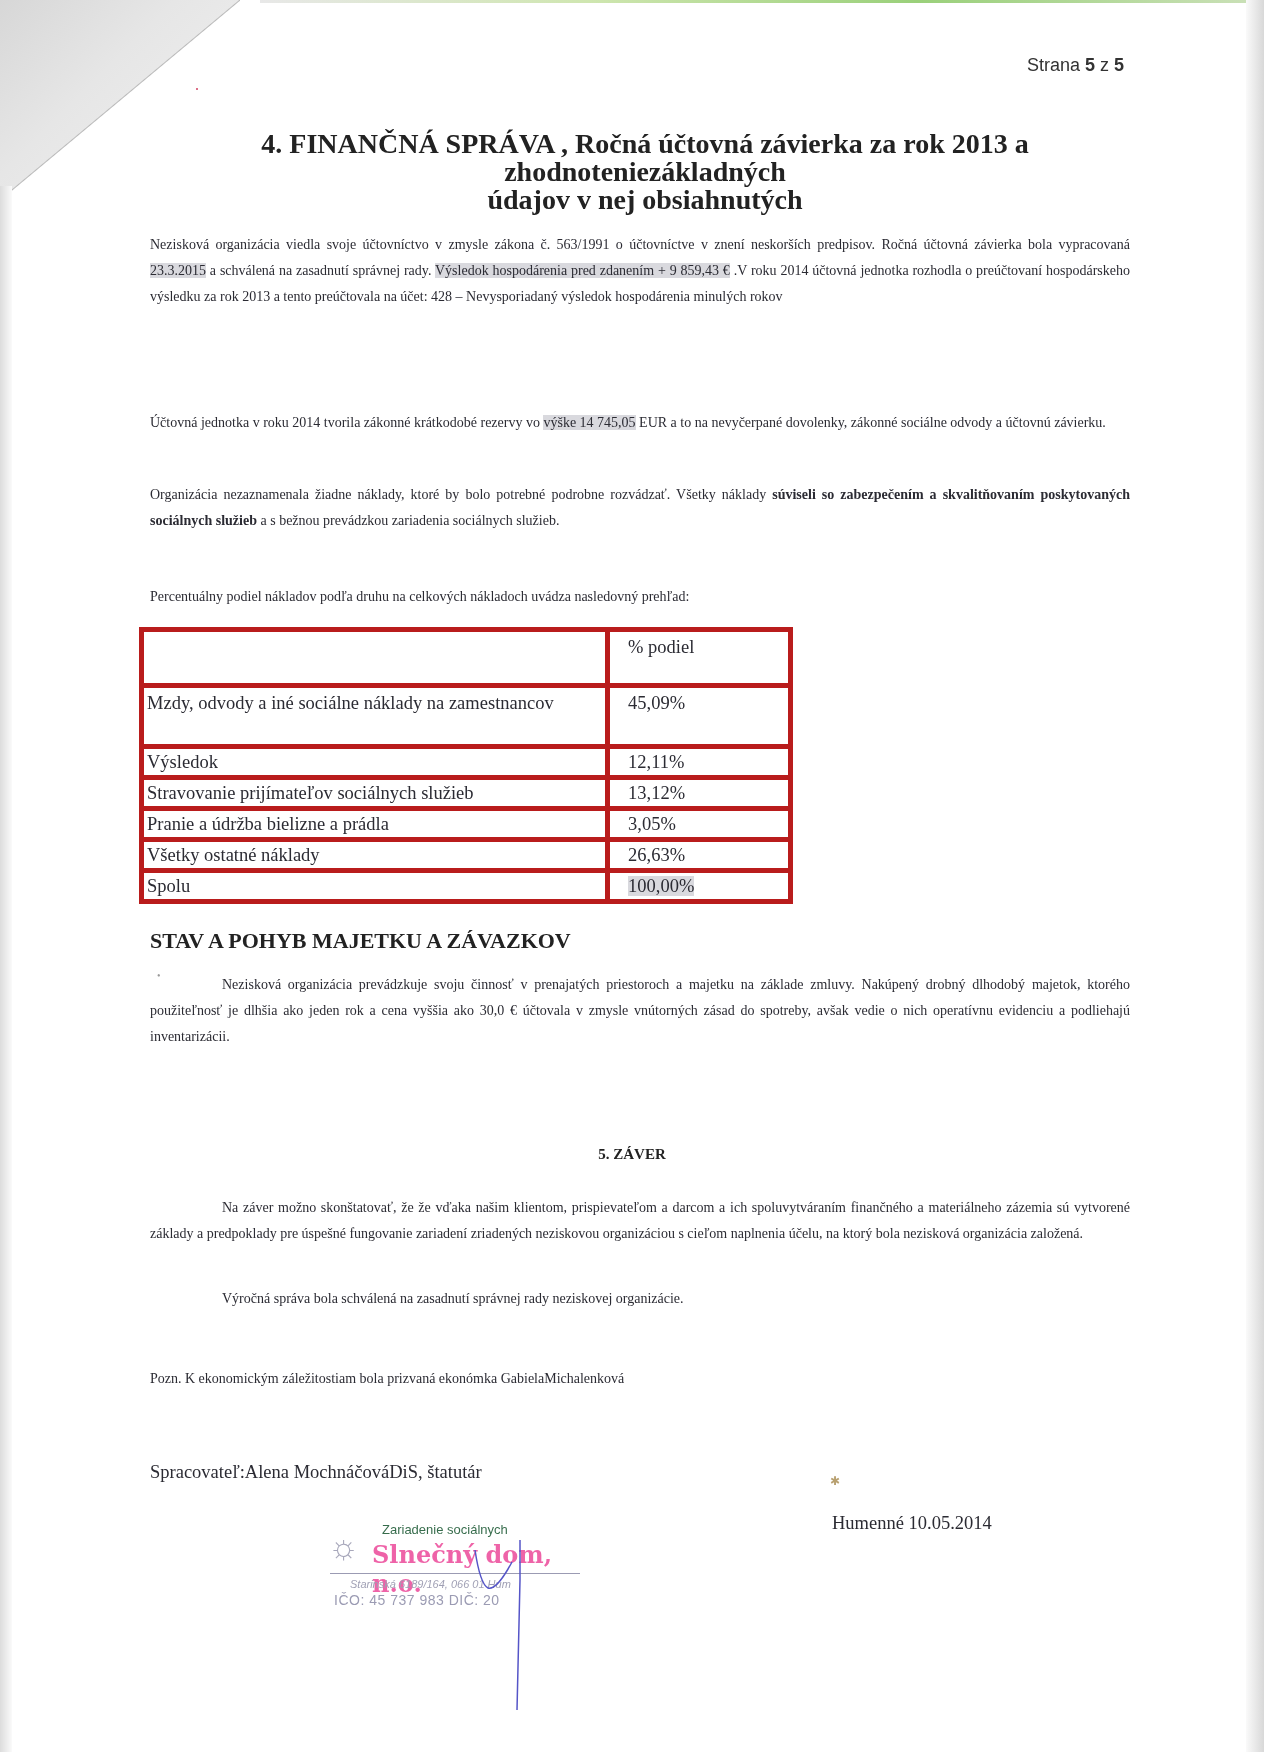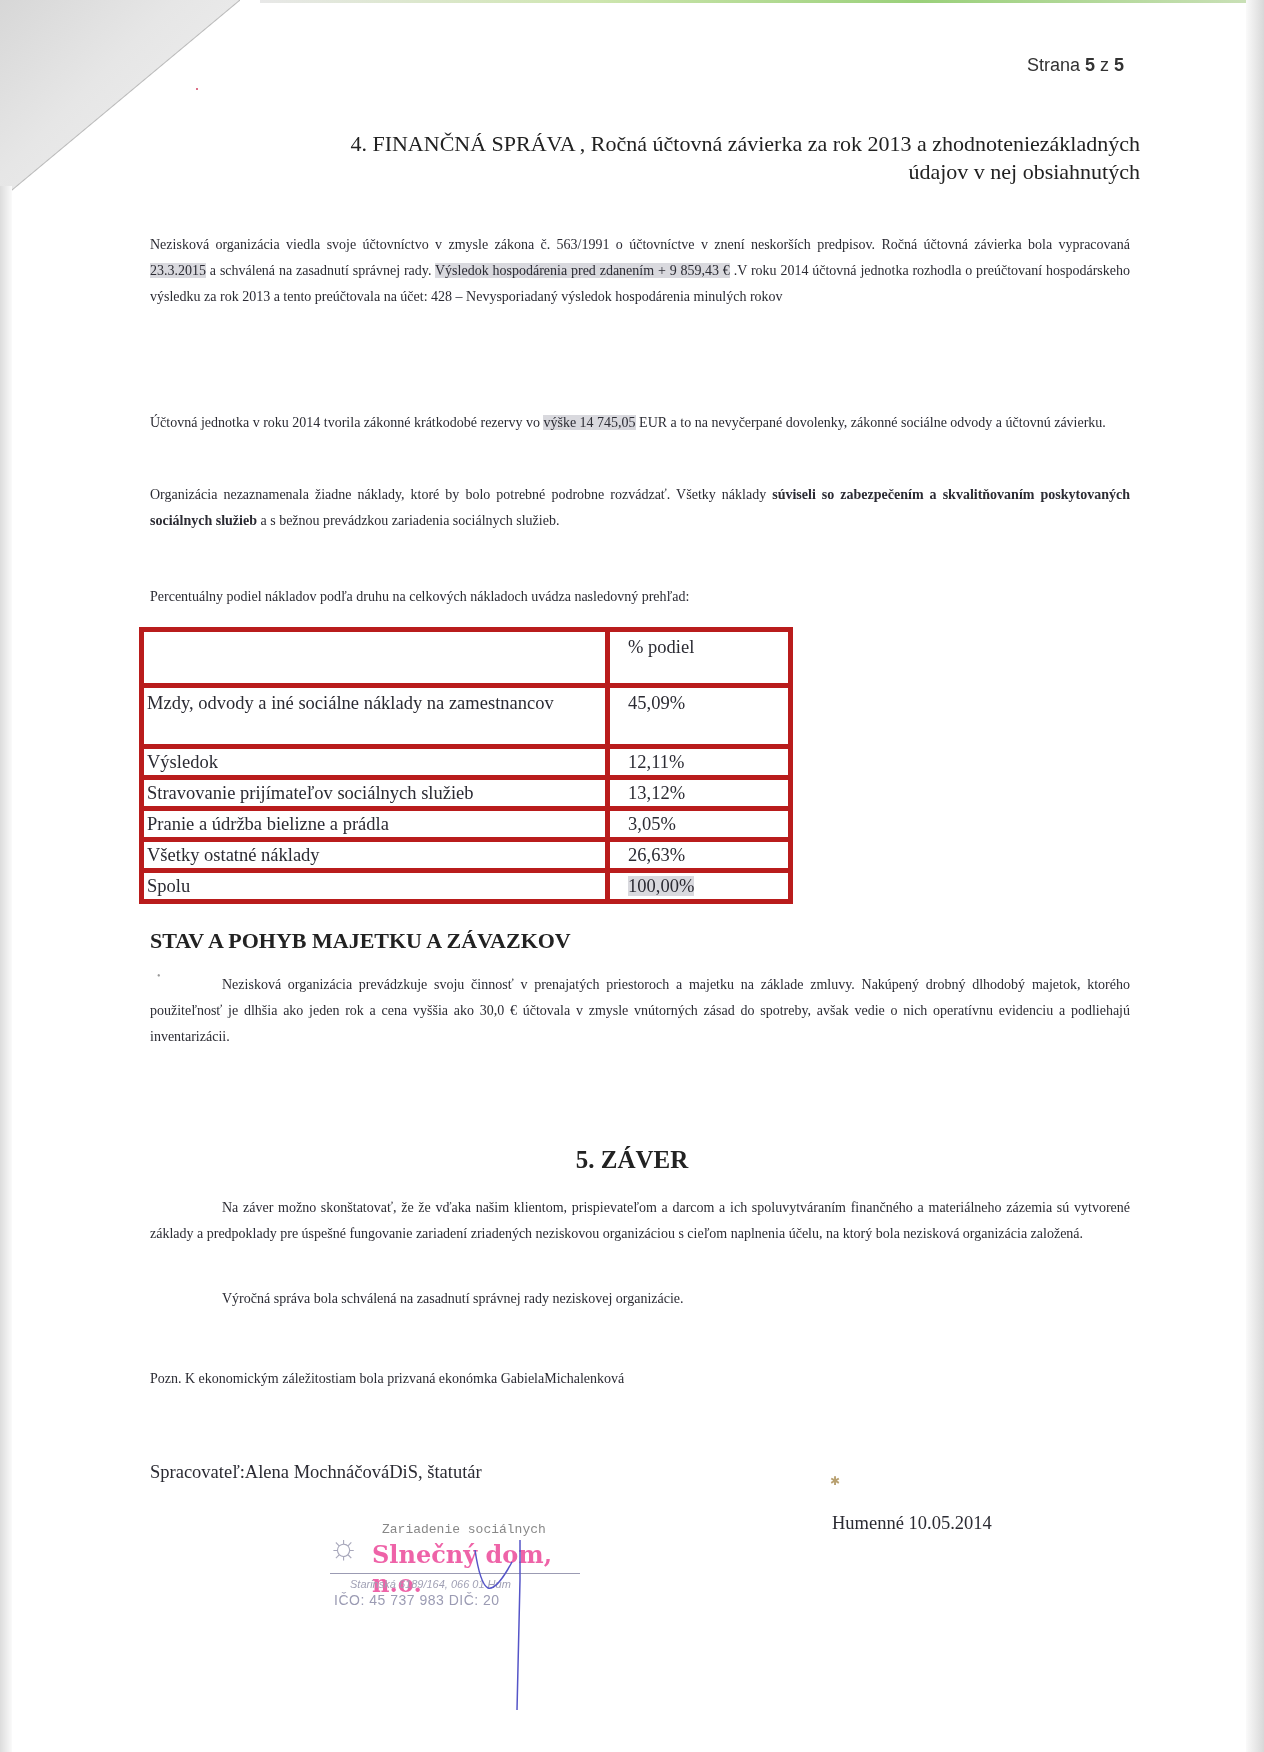--- a/index.html
+++ b/index.html
@@ -23,21 +23,21 @@
   .top-strip { position: absolute; left: 260px; right: 18px; top: 0; height: 3px; background: linear-gradient(to right, #e8e8e8, #cfe6b0, #9ad07a, #c9e0b6); }
 
   .page-number {
     position: absolute; top: 55px; right: 140px;
     font-family: "Liberation Sans", sans-serif; font-size: 18px; color: #333;
   }
   .page-number b { font-weight: bold; }
 
   .heading {
     position: absolute; left: 150px; width: 990px; top: 130px;
-    text-align: right; font-weight: normal; font-size: 22px; line-height: 28px; color: #222;
+    text-align: center; font-weight: bold; font-size: 28px; line-height: 28px; color: #222;
   }
   .p {
     position: absolute; left: 150px; width: 980px;
     font-size: 14px; line-height: 26px; text-align: justify; color: #2b2b33;
   }
   .hl { background: #d9d9de; }
   .indent { text-indent: 72px; }
 
   table.costs {
     position: absolute; left: 139px; top: 627px; width: 654px;
@@ -48,28 +48,28 @@
   table.costs td.c2 { padding-left: 18px; }
   table.costs tr.hdr td { height: 45px; padding-top: 4px; }
   table.costs tr.tall td { height: 50px; padding-top: 4px; }
 
   .section-title {
     position: absolute; left: 150px; top: 928px;
     font-weight: bold; font-size: 22px; color: #222;
   }
   .zaver {
     position: absolute; left: 0; width: 1264px; top: 1146px; text-align: center;
-    font-weight: bold; font-size: 25px; color: #222;
+    font-weight: bold; font-size: 15px; color: #222;
   }
   .signer { position: absolute; left: 150px; top: 1462px; font-size: 18.5px; }
   .place-date { position: absolute; left: 832px; top: 1513px; font-size: 18.5px; }
 
   .stamp { position: absolute; left: 320px; top: 1520px; width: 270px; height: 110px; color: #7b7b90; opacity: 0.85; }
   .stamp .sun { position: absolute; left: 8px; top: 8px; font-size: 34px; color: #9a9ab0; }
-  .stamp .line1 { position: absolute; left: 62px; top: 2px; font-family: Liberation Mono, monospace; font-size: 13px; color: #737373; text-align: center; }
+  .stamp .line1 { position: absolute; left: 62px; top: 2px; font-family: Liberation Sans, sans-serif; font-size: 13px; color: #14532d; text-align: center; }
   .stamp .line2 { position: absolute; left: 52px; top: 20px; font-family: "DejaVu Serif", serif; font-weight: bold; font-size: 24px; color: #ec4899; }
   .stamp .rule { position: absolute; left: 10px; right: 10px; top: 53px; height: 1px; background: #8a8aa6; }
   .stamp .line3 { position: absolute; left: 30px; top: 58px; font-family: "Liberation Sans", sans-serif; font-size: 11px; font-style: italic; color: #9090a8; }
   .stamp .line4 { position: absolute; left: 14px; top: 72px; font-family: "Liberation Sans", sans-serif; font-size: 14px; color: #8a8aa6; letter-spacing: 0.5px; }
   .signature { position: absolute; left: 470px; top: 1540px; width: 60px; height: 170px; }
   .mark-star { position: absolute; left: 830px; top: 1474px; font-size: 12px; color: #b8a070; }
   .speck { position: absolute; left: 196px; top: 88px; width: 2px; height: 2px; background: #d04060; border-radius: 50%; }
   .bullet-mark { position: absolute; left: 157px; top: 970px; font-size: 10px; color: #999; }
 </style>
 </head>

